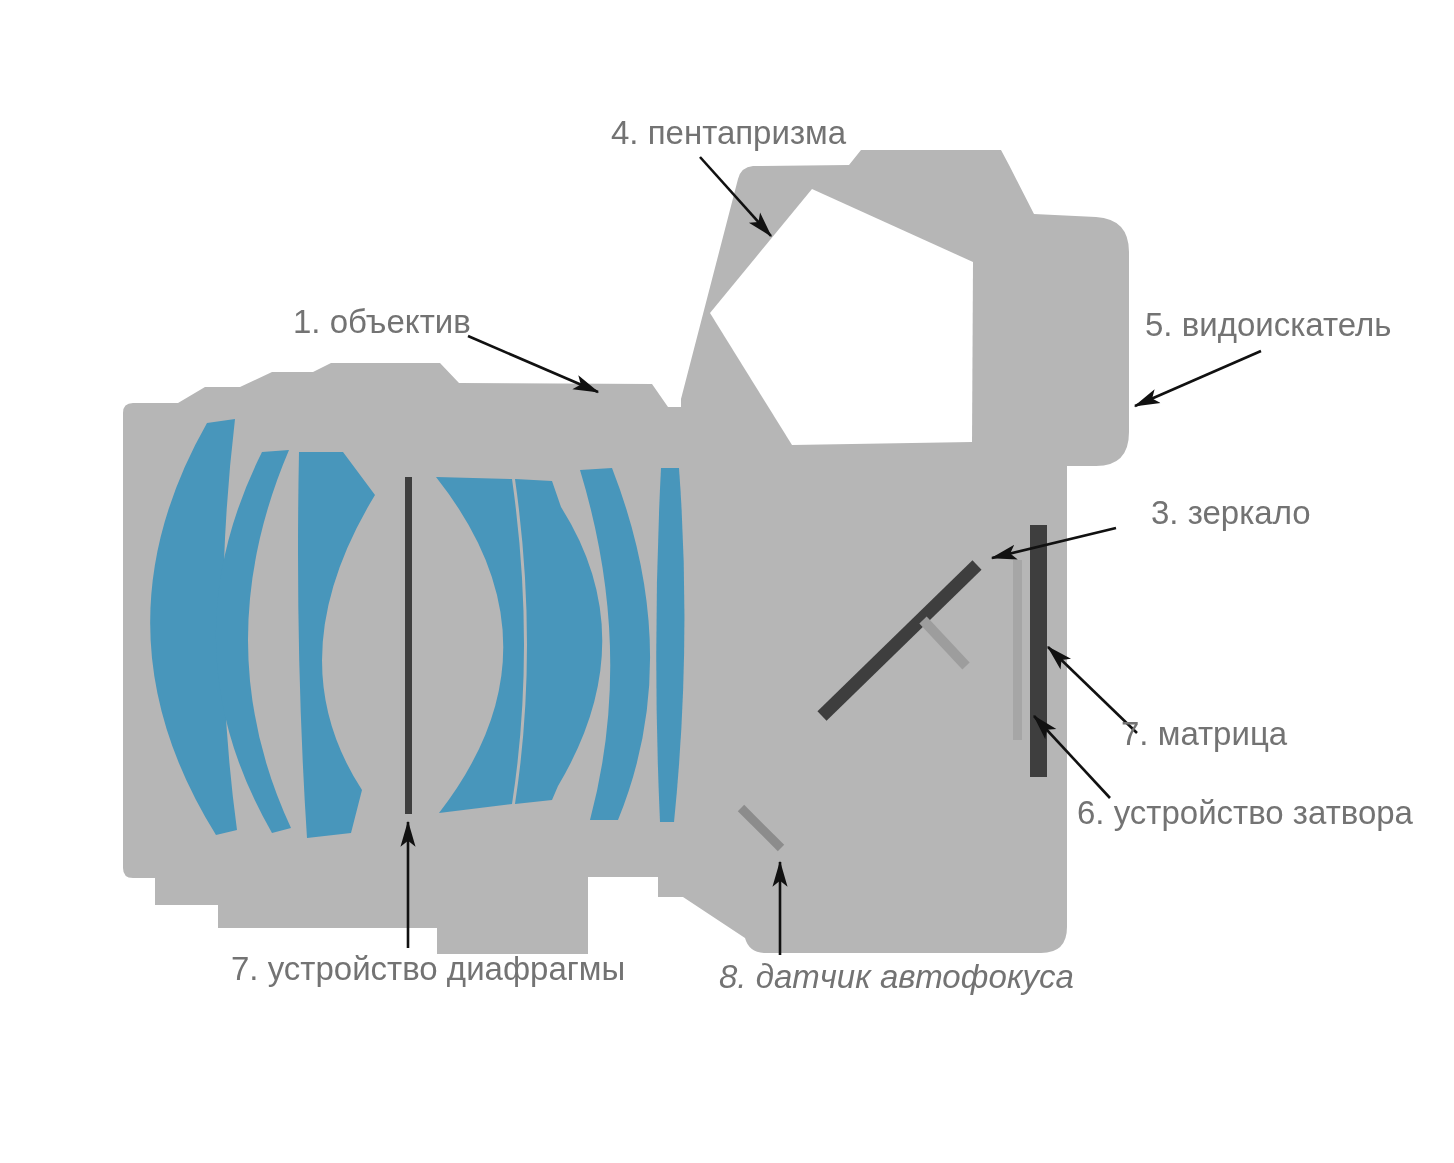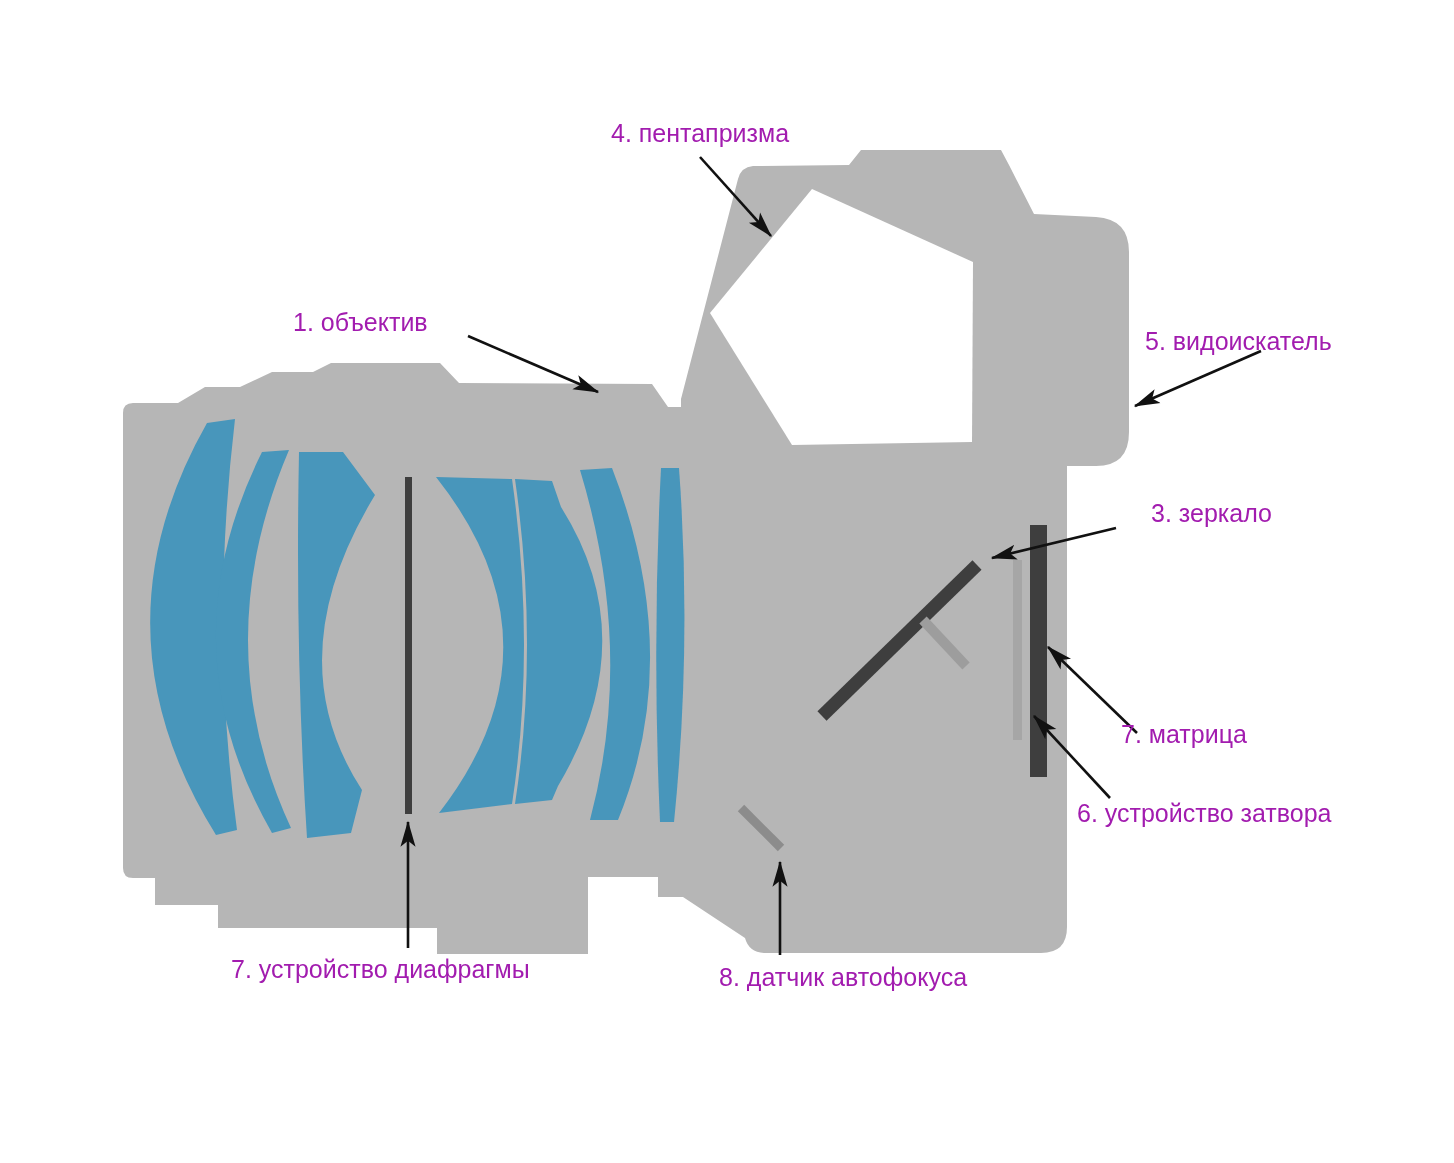--- a/index.html
+++ b/index.html
@@ -1,19 +1,19 @@
 <!DOCTYPE html>
 <html><head>
 <meta charset="utf-8">
 <style>
   html,body{margin:0;padding:0;background:#ffffff;}
   #stage{position:relative;width:1454px;height:1163px;background:#ffffff;overflow:hidden;
          font-family:"Liberation Sans",sans-serif;}
   #stage svg{position:absolute;left:0;top:0;}
-  .label{position:absolute;font-size:25px;line-height:36px;color:#a21caf;white-space:nowrap;
+  .label{position:absolute;font-size:33px;line-height:36px;color:#737373;white-space:nowrap;
          font-family:"Liberation Sans",sans-serif;}
 </style>
 </head>
 <body>
 
 <div id="stage">
 
   <svg width="1454" height="1163" viewBox="0 0 1454 1163">
     <defs>
       <marker id="ah" markerWidth="11" markerHeight="8" refX="9.5" refY="3.5" orient="auto" markerUnits="strokeWidth">
@@ -61,17 +61,17 @@
       <line x1="1110" y1="798" x2="1034" y2="716" marker-end="url(#ah)"></line>
       <line x1="1137" y1="733" x2="1048" y2="647" marker-end="url(#ah)"></line>
       <line x1="780" y1="955" x2="780" y2="862" marker-end="url(#ah)"></line>
     </g>
   </svg>
 
   <div class="label" style="left:293px;top:304px;">1. объектив</div>
   <div class="label" style="left:231px;top:951px;">7. устройство диафрагмы</div>
   <div class="label" style="left:1151px;top:495px;">3. зеркало</div>
   <div class="label" style="left:611px;top:115px;">4. пентапризма</div>
-  <div class="label" style="left:1145px;top:307px;margin-top:16px;">5. видоискатель</div>
+  <div class="label" style="left:1145px;top:307px;">5. видоискатель</div>
   <div class="label" style="left:1077px;top:795px;">6. устройство затвора</div>
   <div class="label" style="left:1121px;top:716px;">7. матрица</div>
-  <div class="label" style="left:719px;top:959px;">8. датчик автофокуса</div>
+  <div class="label" style="left:719px;top:959px;font-style:italic;">8. датчик автофокуса</div>
 </div>
 
 </body></html>

